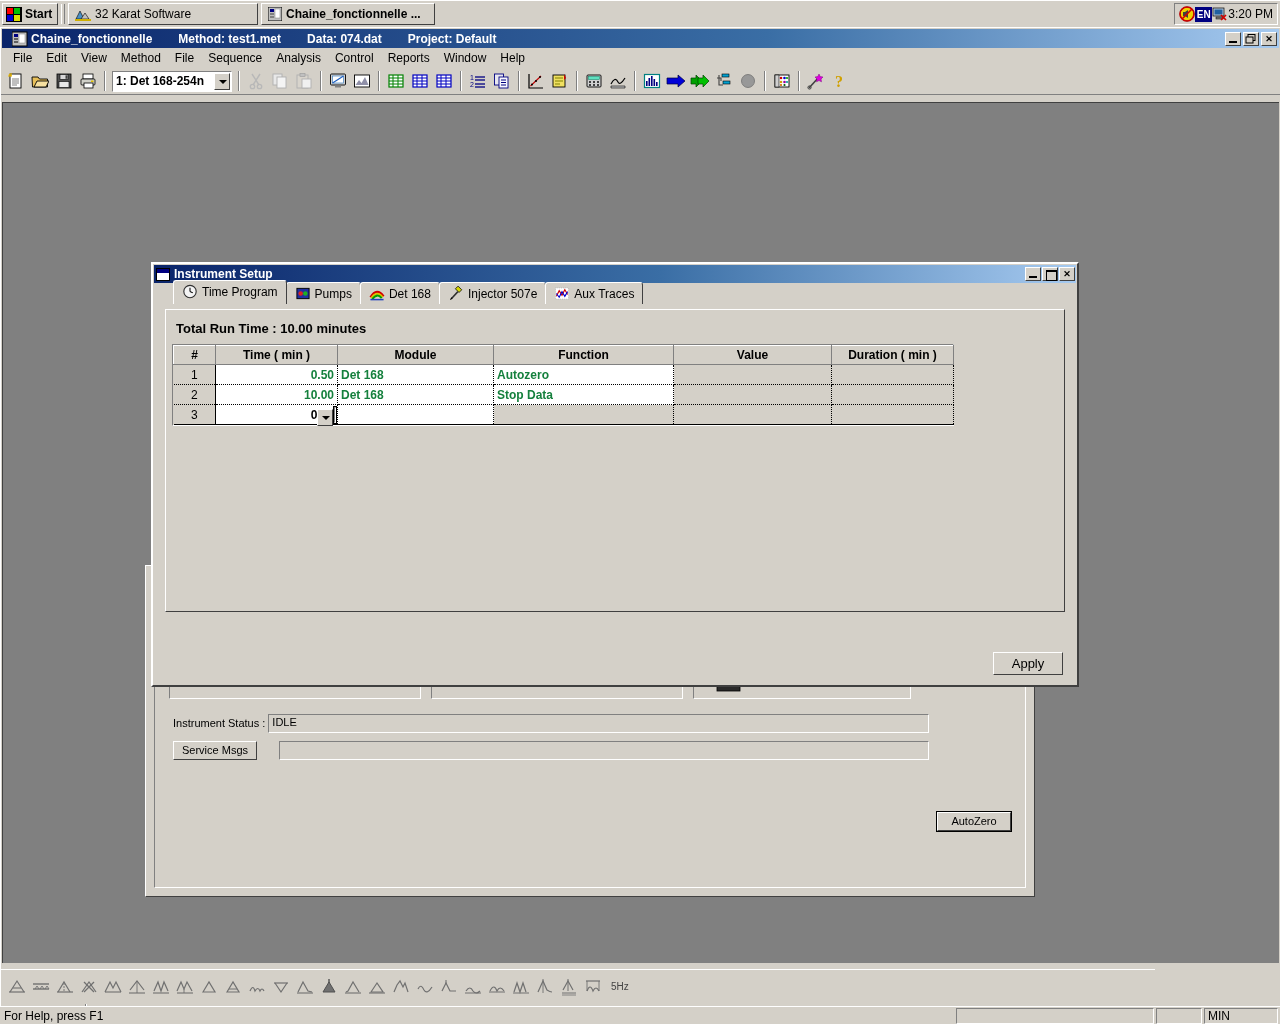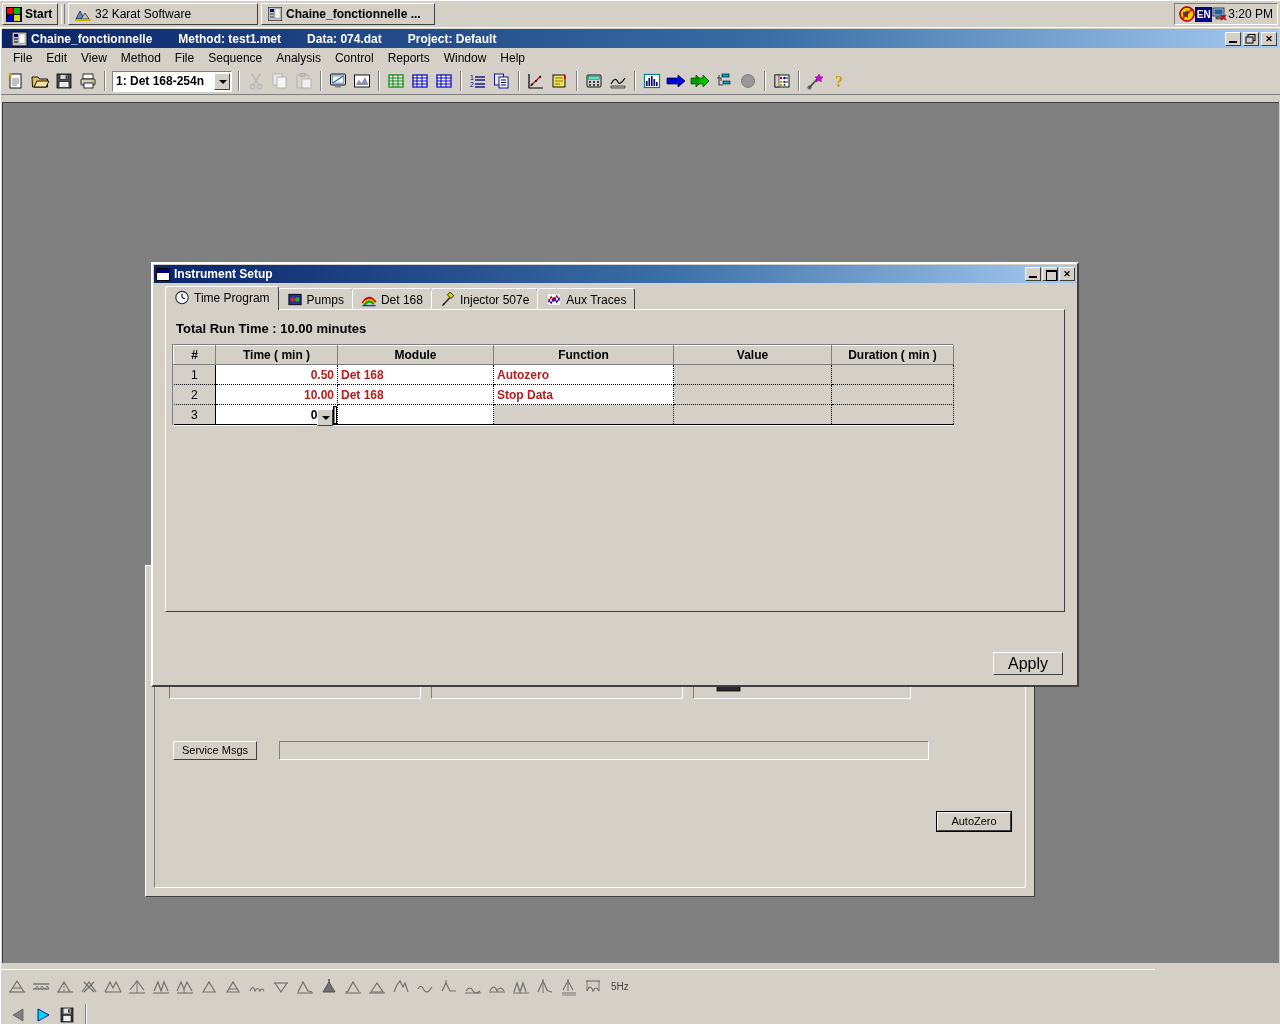--- a/index.html
+++ b/index.html
@@ -213,21 +213,21 @@
   #dlg-titlebar .dlg-ico {
     width: 14px; height: 13px; margin-right: 4px; background: #ffffff;
     border: 1px solid #000; position: relative; flex: 0 0 auto;
   }
   #dlg-titlebar .dlg-ico::before {
     content: ""; position: absolute; left: 0; top: 0; right: 0; height: 4px; background: #000080;
   }
   #dlg-title-buttons { margin-left: auto; display: flex; gap: 1px; padding-right: 1px; }
 
   #dlg-body { position: absolute; left: 4px; top: 24px; right: 4px; bottom: 4px; }
-  #tabstrip { position: absolute; left: 8px; top: 0; height: 16px; display: flex; }
+  #tabstrip { position: absolute; left: 16px; top: 0; height: 16px; display: flex; align-items: flex-end; }
   .tab {
     height: 22px; display: flex; align-items: center; gap: 4px;
     padding: 0 8px; margin-right: -1px; font-size: 12px;
     background: #d4d0c8;
     border-top: 1px solid #ffffff; border-left: 1px solid #ffffff;
     border-right: 1px solid #404040;
     border-radius: 3px 3px 0 0;
   }
   .tab.active { height: 24px; margin-top: -2px; padding-bottom: 2px; z-index: 5; }
   .tab-ico { width: 16px; height: 15px; flex: 0 0 auto; }
@@ -250,41 +250,41 @@
   table.tp { border-collapse: collapse; width: 100%; table-layout: fixed; }
   table.tp th {
     height: 19px; background: #d4d0c8; font-size: 12px; font-weight: bold;
     color: #000; text-align: center;
     border-top: 1px solid #ffffff; border-left: 1px solid #ffffff;
     border-right: 1px solid #808080; border-bottom: 1px solid #808080;
   }
   table.tp td {
     height: 20px; font-size: 12px; padding: 0 3px;
     border-right: 1px dotted #000; border-bottom: 1px dotted #000;
-    background: #ffffff; color: #b91c1c; font-weight: bold;
+    background: #ffffff; color: #15803d; font-weight: bold;
   }
   table.tp td.idx {
     background: #d4d0c8; color: #000; font-weight: normal; text-align: center;
     border-right: 1px solid #000;
   }
   table.tp td.num { text-align: right; }
   table.tp td.grey { background: #d4d0c8; }
   table.tp td.black { color: #000; font-weight: bold; }
   table.tp tr.last td { border-bottom: 1px solid #000; }
   .cell-combo {
     position: relative; height: 20px; margin: -1px -4px -1px -4px;
     background: #ffffff;
     border: 1px solid #808080; border-right-color: #ffffff; border-bottom-color: #ffffff;
     outline: 1px solid #000;
   }
   .cell-combo .cb-arrow { position: absolute; right: 1px; top: 0px; }
 
   #apply-btn {
     position: absolute; right: 10px; bottom: 6px; width: 70px; height: 23px;
-    background: #d4d0c8; font-size: 16px; text-align: center; line-height: 21px;
+    background: #d4d0c8; font-size: 13px; text-align: center; line-height: 21px;
     border-top: 1px solid #ffffff; border-left: 1px solid #ffffff;
     border-right: 1px solid #404040; border-bottom: 1px solid #404040;
   }
 
   
   #peak-toolbar {
     position: absolute; left: 0; top: 941px; width: 1154px; height: 34px;
     background: #d4d0c8; display: flex; align-items: center; padding-left: 4px;
     border-top: 1px solid #ffffff;
   }
@@ -688,20 +688,24 @@
                 </svg>
                 <span class="readout" style="left:52px; top:4px; width:136px;">Calibrate: OFF</span>
                 <span class="readout" style="left:52px; top:27px; width:136px; height:44px; line-height:20px;">
                   <span style="display:block">Ch1: 254 nm  -0.008 (AU)</span>
                   <span style="display:block">Ch2: 280 nm  -0.0124 (AU)</span>
                 </span>
               </div>
             </div>
           </div>
 
+          <div id="status-row">
+            <span id="status-label">Instrument Status :</span>
+            <span id="status-field">IDLE</span>
+          </div>
           <div id="autozero-btn">AutoZero</div>
 
           <div id="svc-row">
             <span id="svc-btn">Service Msgs</span>
             <span id="svc-field"></span>
           </div>
         </div>
       </div>
 
       <div id="dialog">
@@ -999,14 +1003,20 @@
           <rect x="3" y="1" width="12" height="14" fill="#404040" stroke="#000" stroke-width="0.7"></rect>
           <rect x="5.5" y="1.5" width="7" height="5" fill="#e0e0e0"></rect>
           <rect x="10" y="2.2" width="1.8" height="3.5" fill="#404040"></rect>
           <rect x="5" y="8.5" width="8" height="6" fill="#f0f0f0" stroke="#000" stroke-width="0.5"></rect>
         </svg>
       </span>
       <span class="nav-sep"></span>
     </div>
   </div>
 
+  <div id="statusbar">
+    <span id="sb-help">For Help, press F1</span>
+    <span class="sb-pane" id="sb-p1"></span>
+    <span class="sb-pane" id="sb-p2"></span>
+    <span class="sb-pane" id="sb-p3">MIN</span>
+  </div>
 
 </div>
 
 </body></html>

